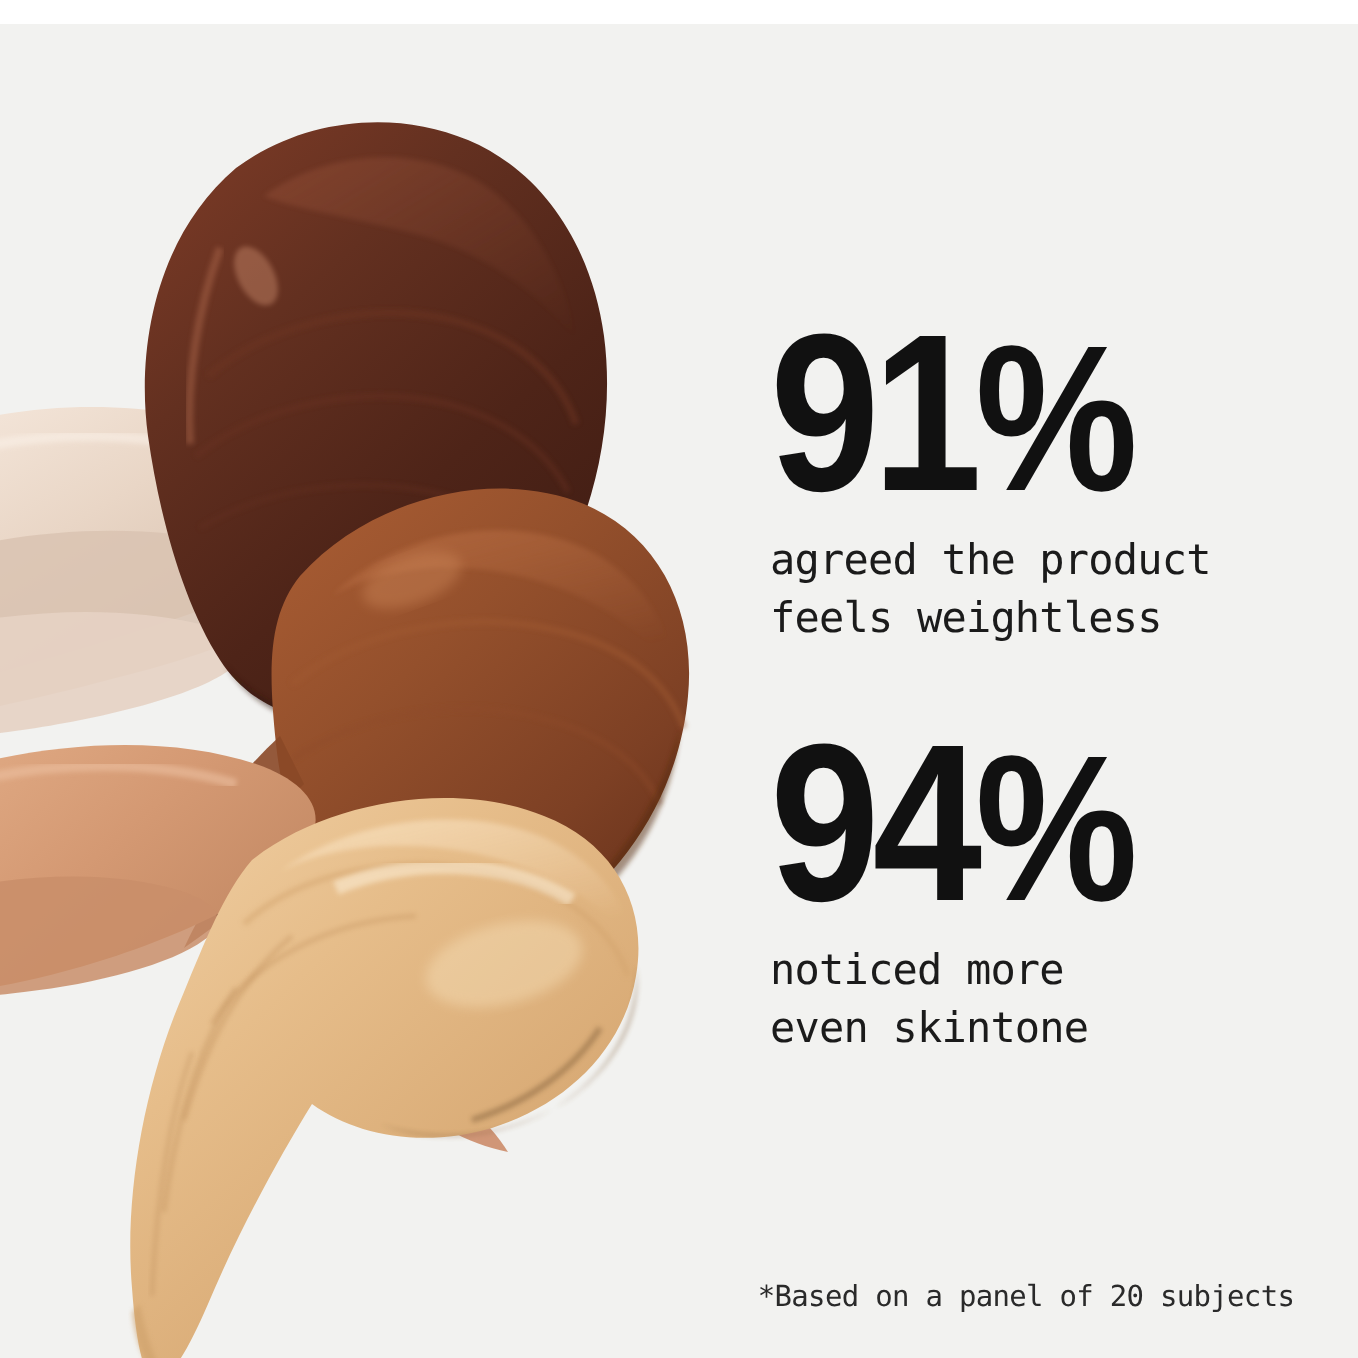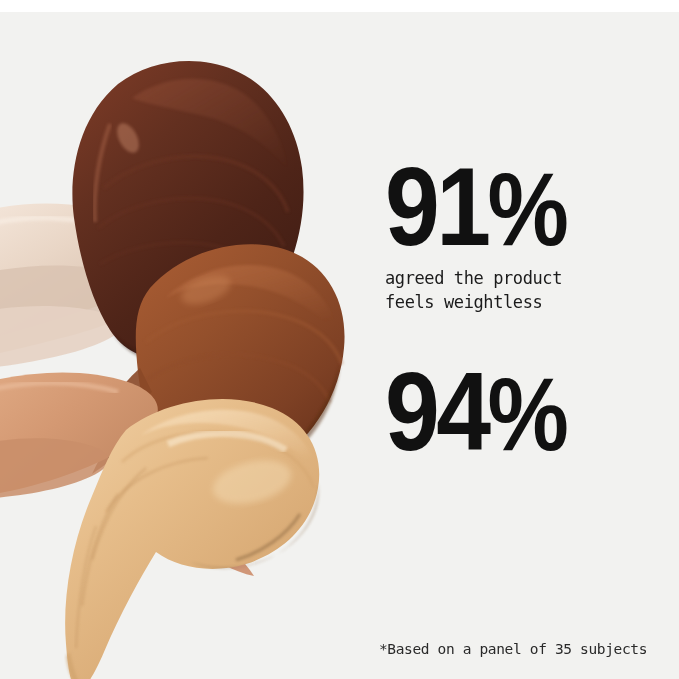--- a/index.html
+++ b/index.html
@@ -66,21 +66,21 @@
     white-space: nowrap;
     margin: 0;
   }
   .stat-figure .pct {
     font-size: 104px;
     letter-spacing: -2px;
   }
 
   .stat-caption {
     font-family: "DejaVu Sans Mono", monospace;
-    font-size: 17px;
+    font-size: 21px;
     line-height: 1.42;
     color: #1b1b1b;
     letter-spacing: -0.4px;
     margin: 9px 0 0 0;
     white-space: pre-line;
   }
 
   #footnote {
     position: absolute;
     left: 358px;
@@ -251,19 +251,21 @@
   <div id="stats-column">
 
     <div class="stat-block" id="stat-block-1">
       <div class="stat-figure"><span>91</span><span class="pct">%</span></div>
       <div class="stat-caption">agreed the product
 feels weightless</div>
     </div>
 
     <div class="stat-block" id="stat-block-2">
       <div class="stat-figure"><span>94</span><span class="pct">%</span></div>
+      <div class="stat-caption">noticed more
+even skintone</div>
     </div>
 
   </div>
 
-  <div id="footnote">*Based on a panel of 35 subjects</div>
+  <div id="footnote">*Based on a panel of 20 subjects</div>
 
 </div>
 
 </body></html>

